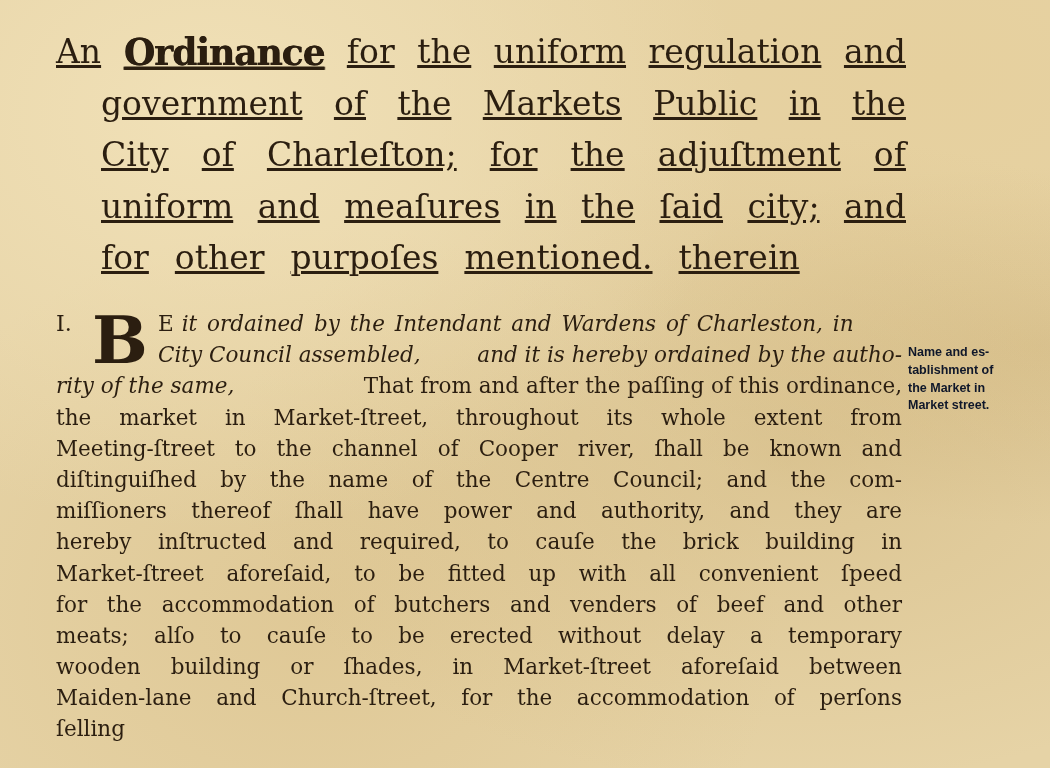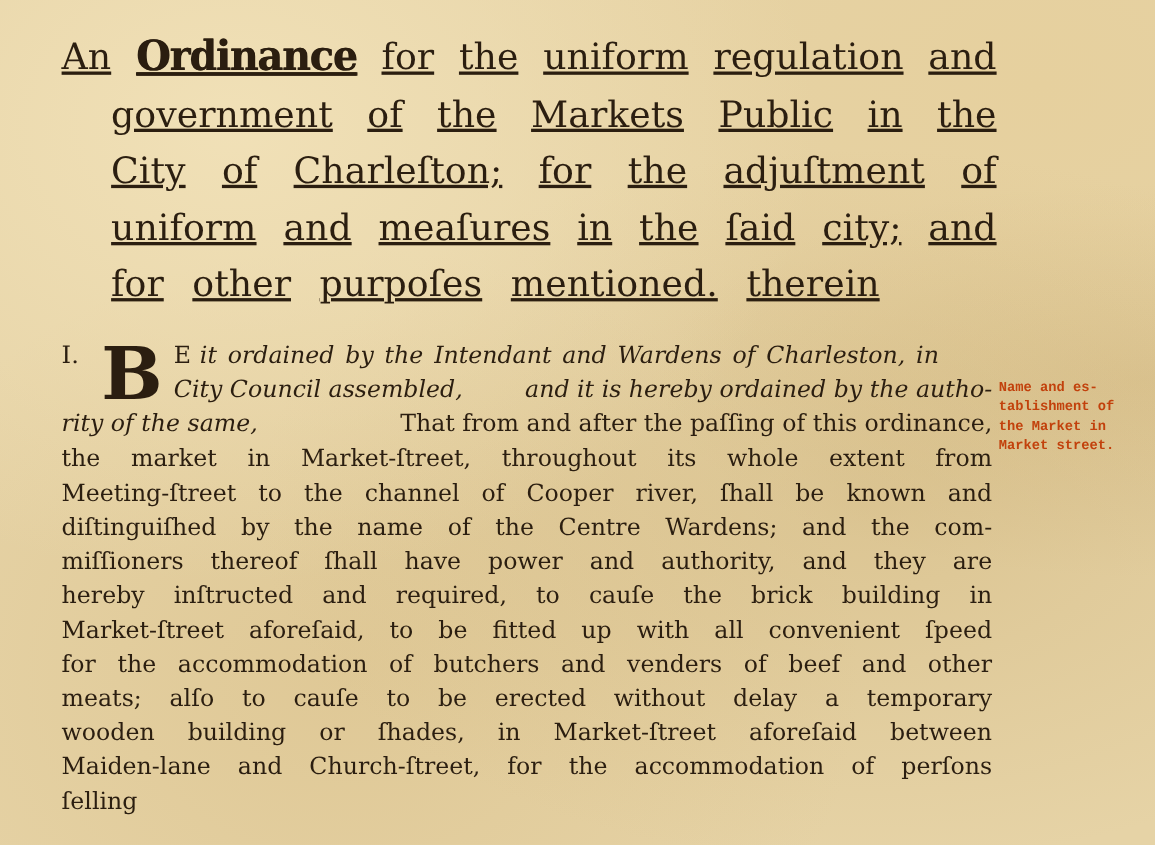--- a/index.html
+++ b/index.html
@@ -39,22 +39,22 @@
   .first-row { position: relative; padding-left: 44px; }
   .num { position: absolute; left: 0; top: 0; font-size: 22px; }
   .dropcap {
     position: absolute; left: 36px; top: 2px;
     font-family: "DejaVu Serif", serif; font-size: 66px; line-height: 60px; font-weight: bold;
   }
   .indented { padding-left: 102px; }
 
   .margin-note {
     position: absolute; left: 908px; top: 344px; width: 120px;
-    font-family: Liberation Mono, monospace; font-size: 12.5px; line-height: 17.8px;
-    color: #c2410c; font-weight: bold;
+    font-family: Liberation Sans, sans-serif; font-size: 12.5px; line-height: 17.8px;
+    color: #0f172a; font-weight: bold;
   }
   .margin-note div { white-space: nowrap; }
 </style>
 </head>
 <body>
 
 <div class="page">
 
   <div class="title-block">
     <div class="title-line">
@@ -143,21 +143,21 @@
         <span>and</span>
       </div>
     <div class="body-line">
         <span>diſtinguiſhed</span>
         <span>by</span>
         <span>the</span>
         <span>name</span>
         <span>of</span>
         <span>the</span>
         <span>Centre</span>
-        <span>Wardens;</span>
+        <span>Council;</span>
         <span>and</span>
         <span>the</span>
         <span>com-</span>
       </div>
     <div class="body-line">
         <span>miſſioners</span>
         <span>thereof</span>
         <span>ſhall</span>
         <span>have</span>
         <span>power</span>

